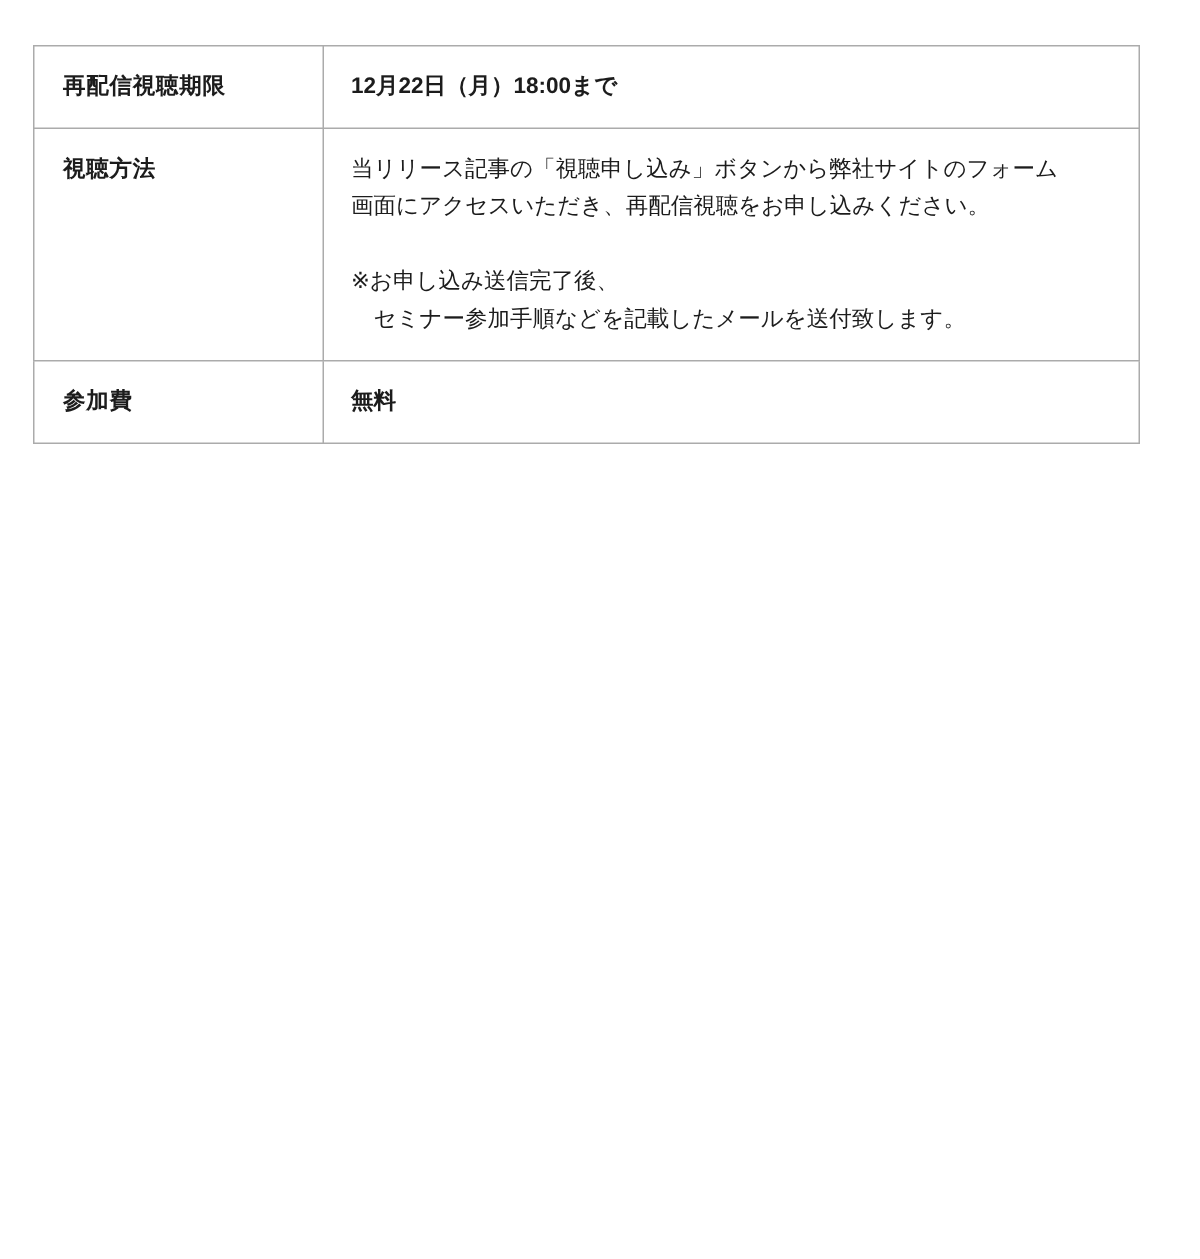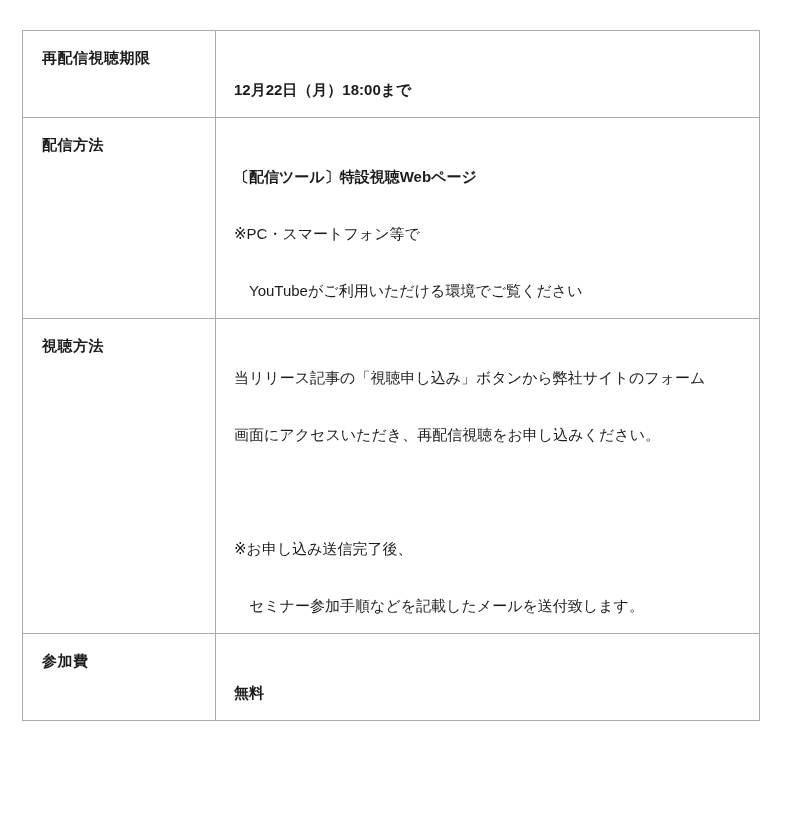--- a/index.html
+++ b/index.html
@@ -39,49 +39,40 @@
   }
   table.info-table th {
     width: 155px; 
     font-weight: bold;
     padding-left: 19px;
     letter-spacing: 0.5px;
   }
   .line {
     min-height: 25px;
     white-space: pre-wrap;
-    margin-top: 32px;
   }
   .b { font-weight: bold; }
   .blank { height: 25px; }
 </style>
 </head>
 <body>
 
 <div class="page">
   <table class="info-table">
 
     <tbody>
         <tr>
       <th>再配信視聴期限</th>
       <td>
         <div class="line b">12月22日（月）18:00まで</div>
       </td>
     </tr>
 
 
 
-    <tr>
-      <th>配信方法</th>
-      <td>
-        <div class="line b">〔配信ツール〕特設視聴Webページ</div>
-        <div class="line">※PC・スマートフォン等で</div>
-        <div class="line">　YouTubeがご利用いただける環境でご覧ください</div>
-      </td>
-    </tr>
 
     <tr>
       <th>視聴方法</th>
       <td>
         <div class="line">当リリース記事の「視聴申し込み」ボタンから弊社サイトのフォーム</div>
         <div class="line">画面にアクセスいただき、再配信視聴をお申し込みください。</div>
         <div class="line blank"></div>
         <div class="line">※お申し込み送信完了後、</div>
         <div class="line">　セミナー参加手順などを記載したメールを送付致します。</div>
       </td>

